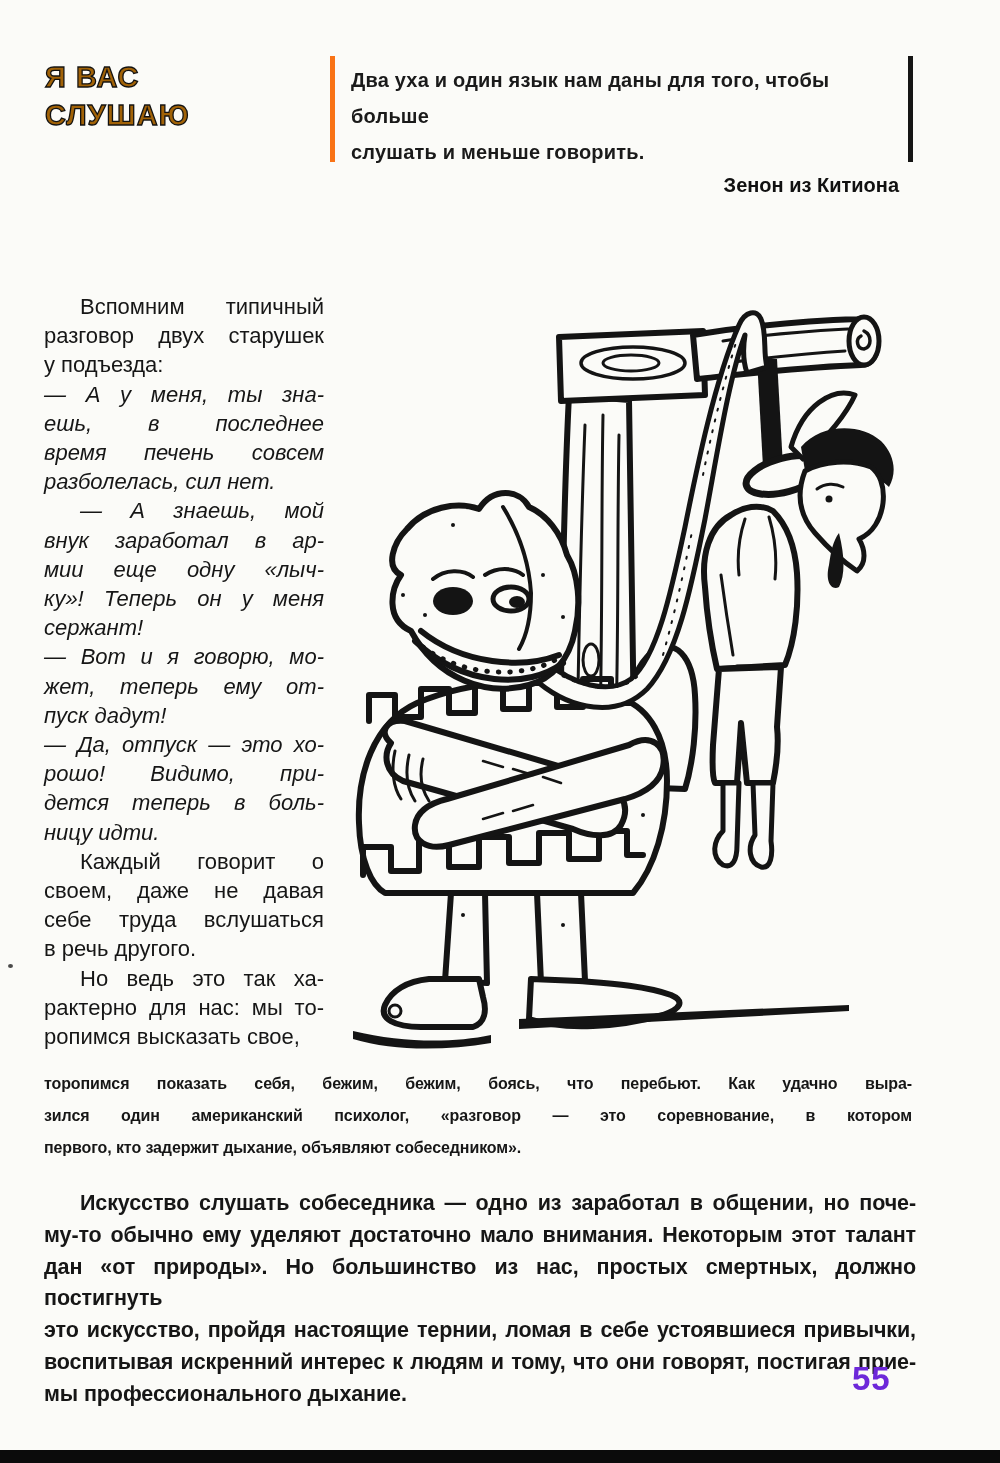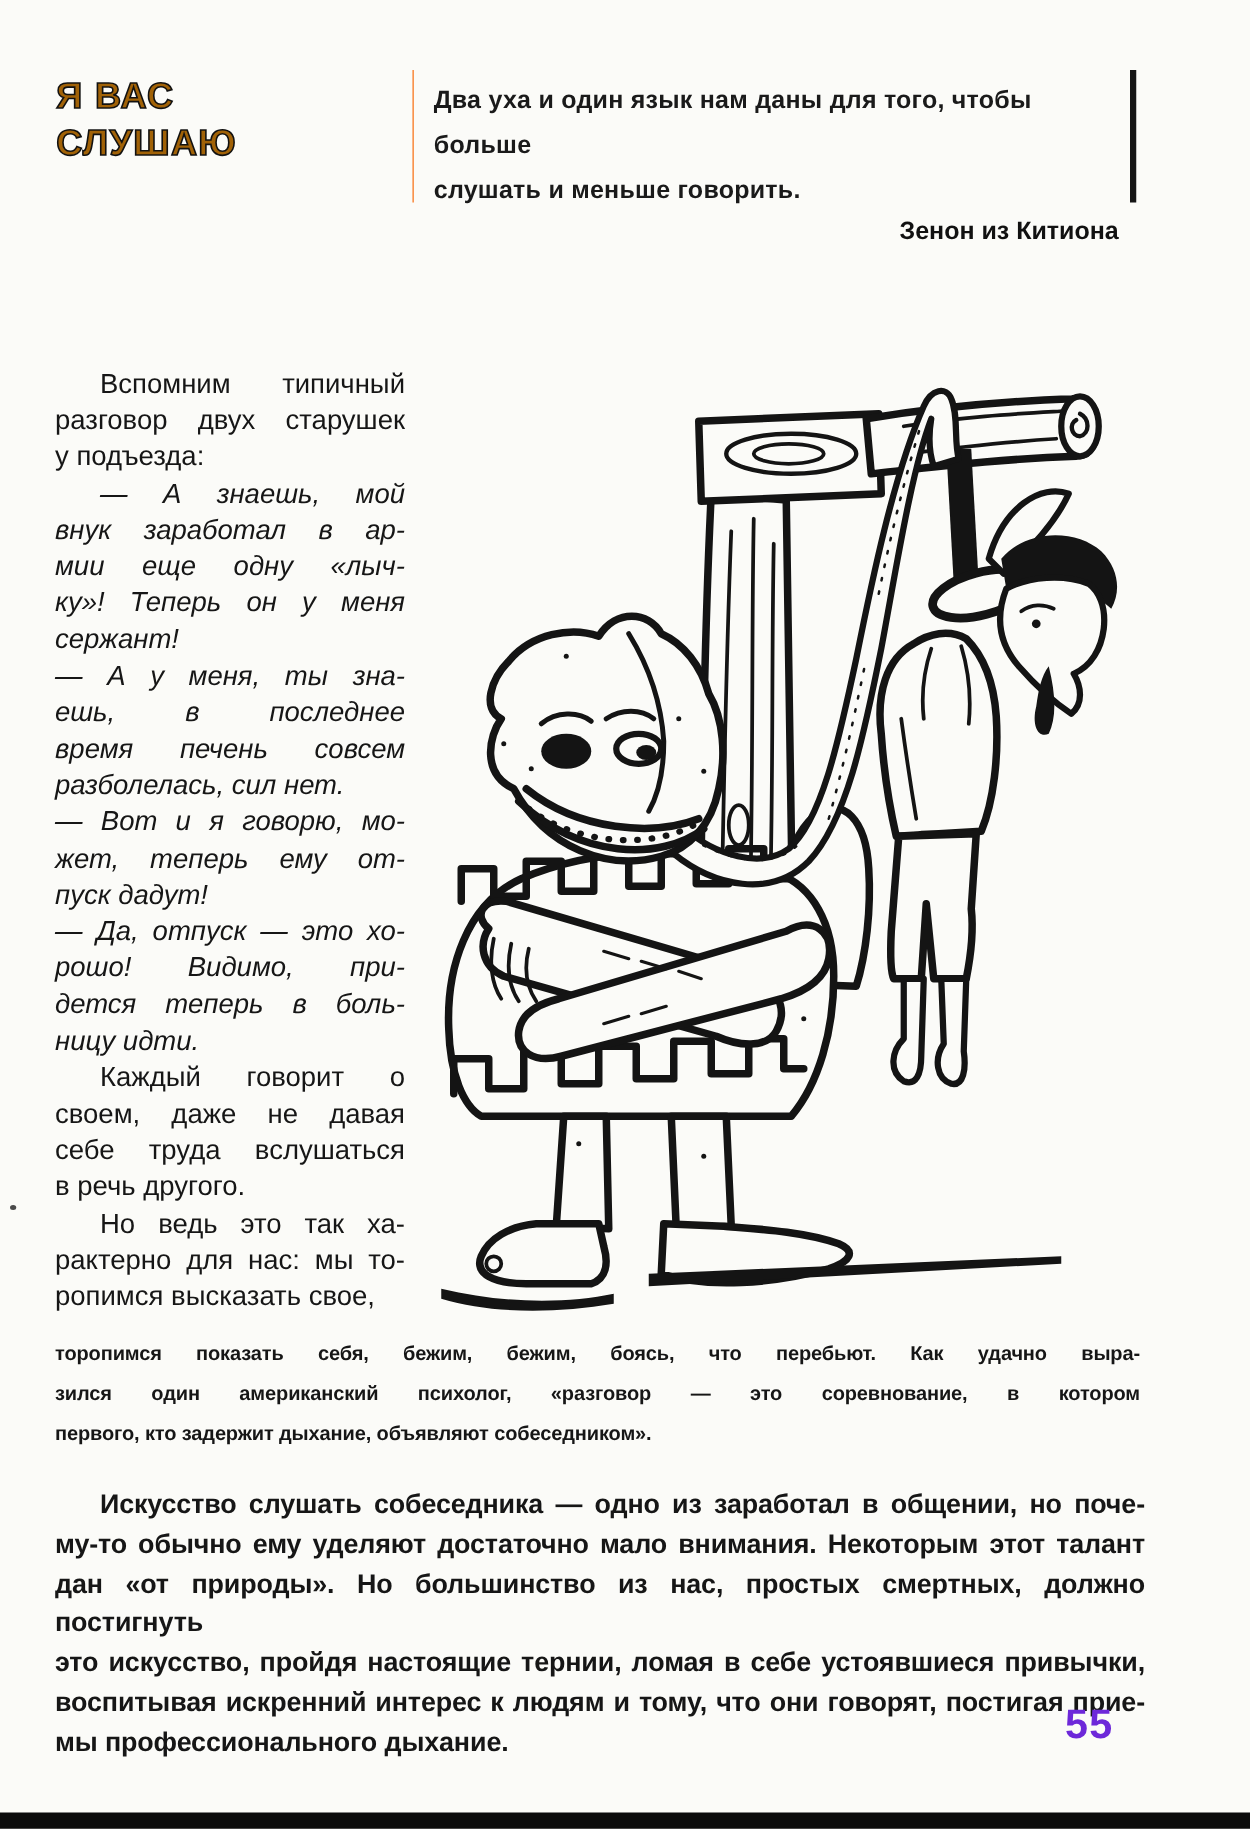--- a/index.html
+++ b/index.html
@@ -13,21 +13,21 @@
   
   .title{
     left:45px;top:58px;
     font-size:29px;line-height:38px;font-weight:bold;
     letter-spacing:1px;color:#a16207;
     -webkit-text-stroke:1.3px #111;
   }
   
   .epigraph{
     left:330px;top:56px;width:548px;height:100px;
-    border-left:1px solid #f97316;border-right:5px solid #151515;
+    border-left:5px solid #f97316;border-right:5px solid #151515;
     padding:6px 9px 0 16px;
   }
   .ep-line{font-size:20px;line-height:36px;font-weight:bold;color:#1a1a1a;letter-spacing:0.2px;}
   .ep-author{margin-top:4px;text-align:right;font-size:20px;font-weight:bold;color:#111;}
   
   .column{
     left:44px;top:292px;width:280px;
     font-size:22px;line-height:29.2px;font-weight:normal;color:#161616;
   }
   .para{margin:0;}
@@ -67,32 +67,32 @@
     </div>
   <div class="ep-author">Зенон из Китиона</div>
 </div>
 
 <div class="abs column">
     <div class="para indent">
       <div class="line jl">Вспомним типичный</div>
       <div class="line jl">разговор двух старушек</div>
       <div class="line">у подъезда:</div>
     </div>
+    <div class="para italic">
+      <div class="line jl">— А у меня, ты зна-</div>
+      <div class="line jl">ешь, в последнее</div>
+      <div class="line jl">время печень совсем</div>
+      <div class="line">разболелась, сил нет.</div>
+    </div>
     <div class="para italic indent">
       <div class="line jl">— А знаешь, мой</div>
       <div class="line jl">внук заработал в ар-</div>
       <div class="line jl">мии еще одну «лыч-</div>
       <div class="line jl">ку»! Теперь он у меня</div>
       <div class="line">сержант!</div>
-    </div>
-    <div class="para italic">
-      <div class="line jl">— А у меня, ты зна-</div>
-      <div class="line jl">ешь, в последнее</div>
-      <div class="line jl">время печень совсем</div>
-      <div class="line">разболелась, сил нет.</div>
     </div>
     <div class="para italic">
       <div class="line jl">— Вот и я говорю, мо-</div>
       <div class="line jl">жет, теперь ему от-</div>
       <div class="line">пуск дадут!</div>
     </div>
     <div class="para italic">
       <div class="line jl">— Да, отпуск — это хо-</div>
       <div class="line jl">рошо! Видимо, при-</div>
       <div class="line jl">дется теперь в боль-</div>

